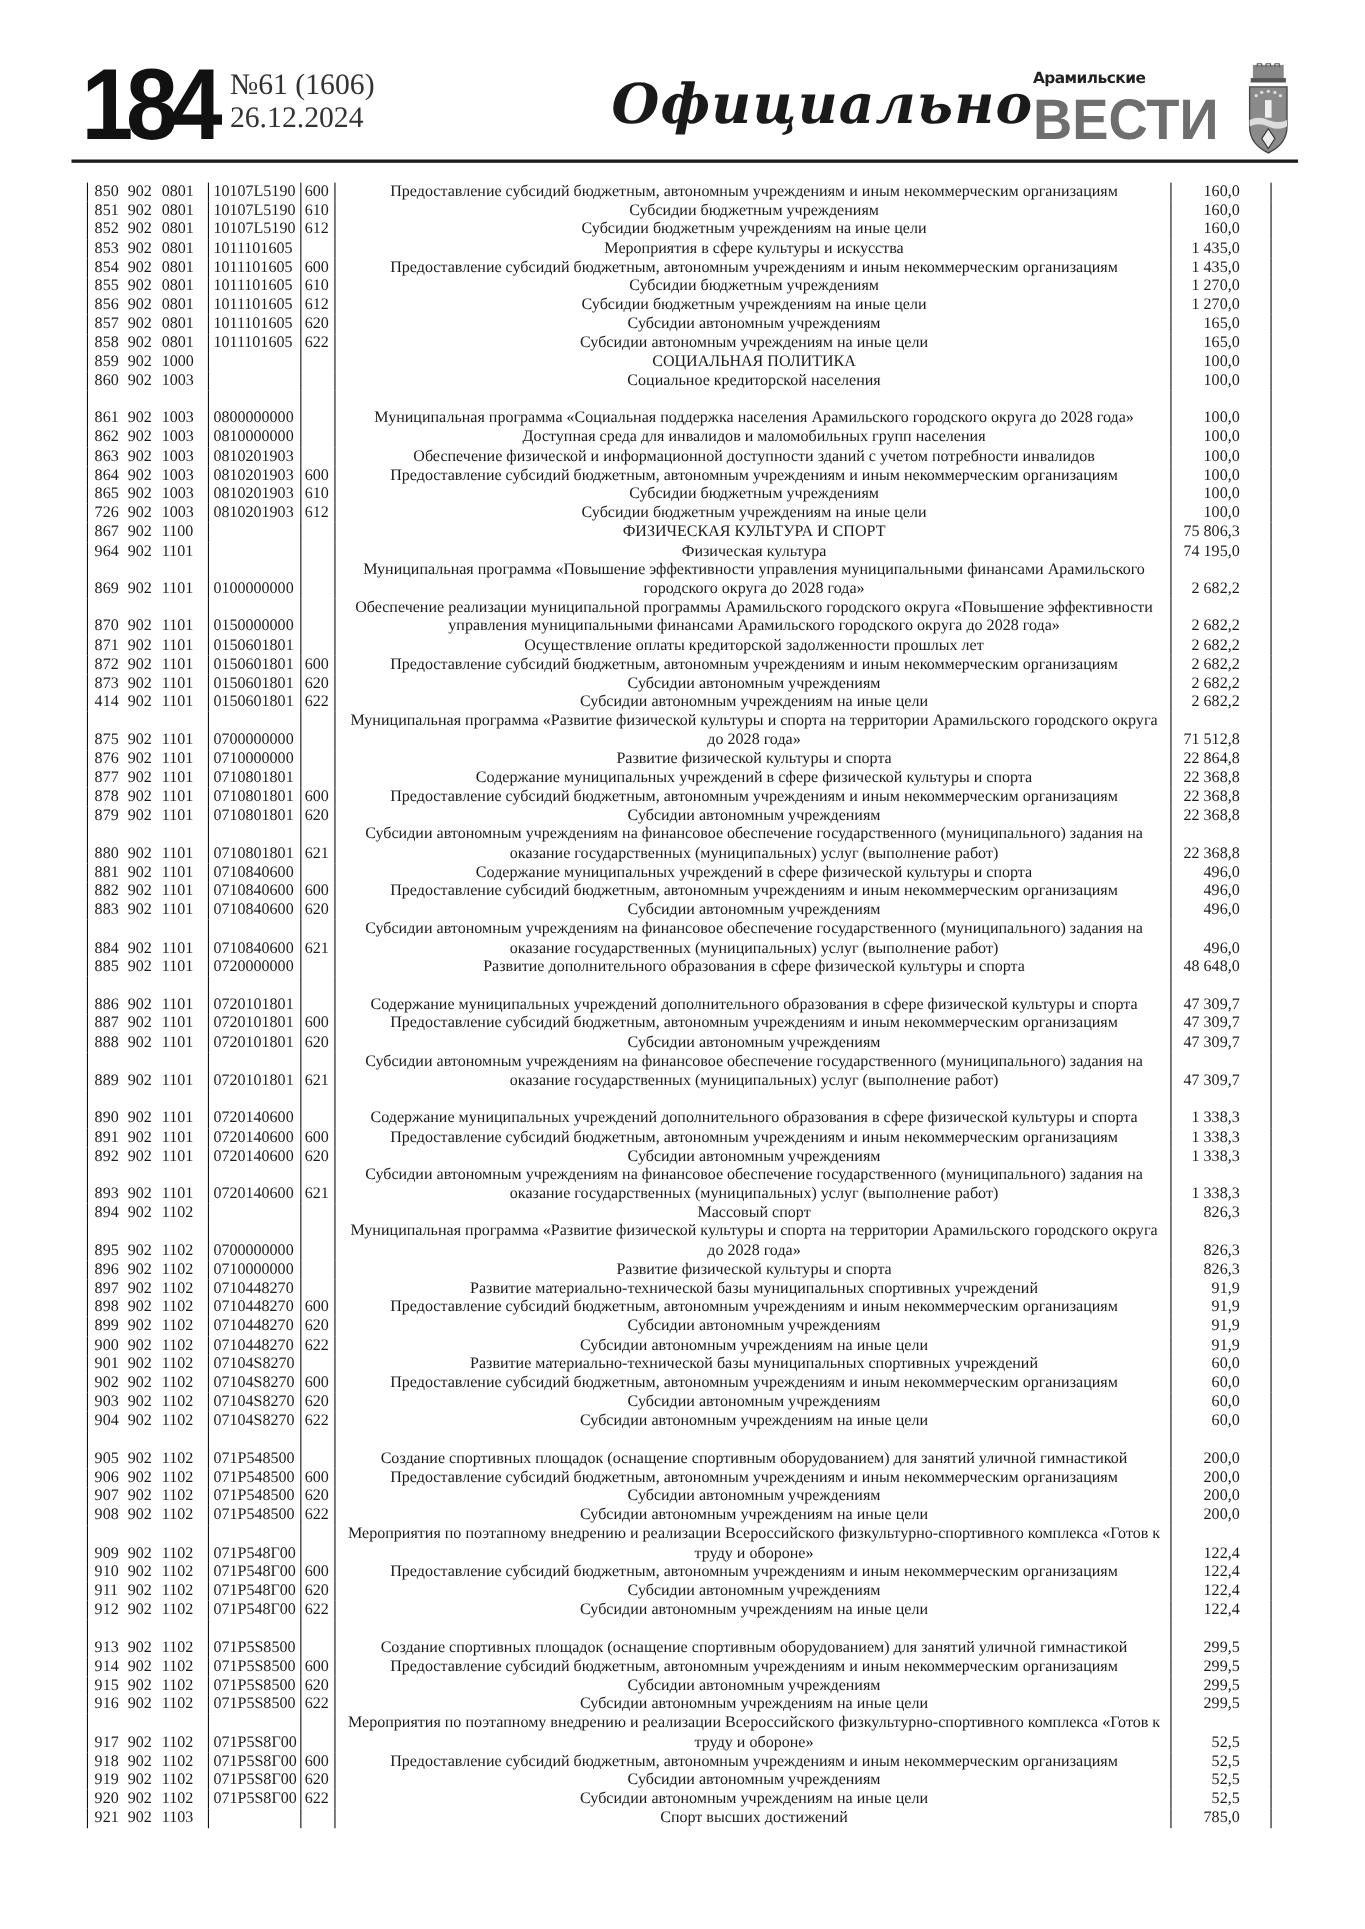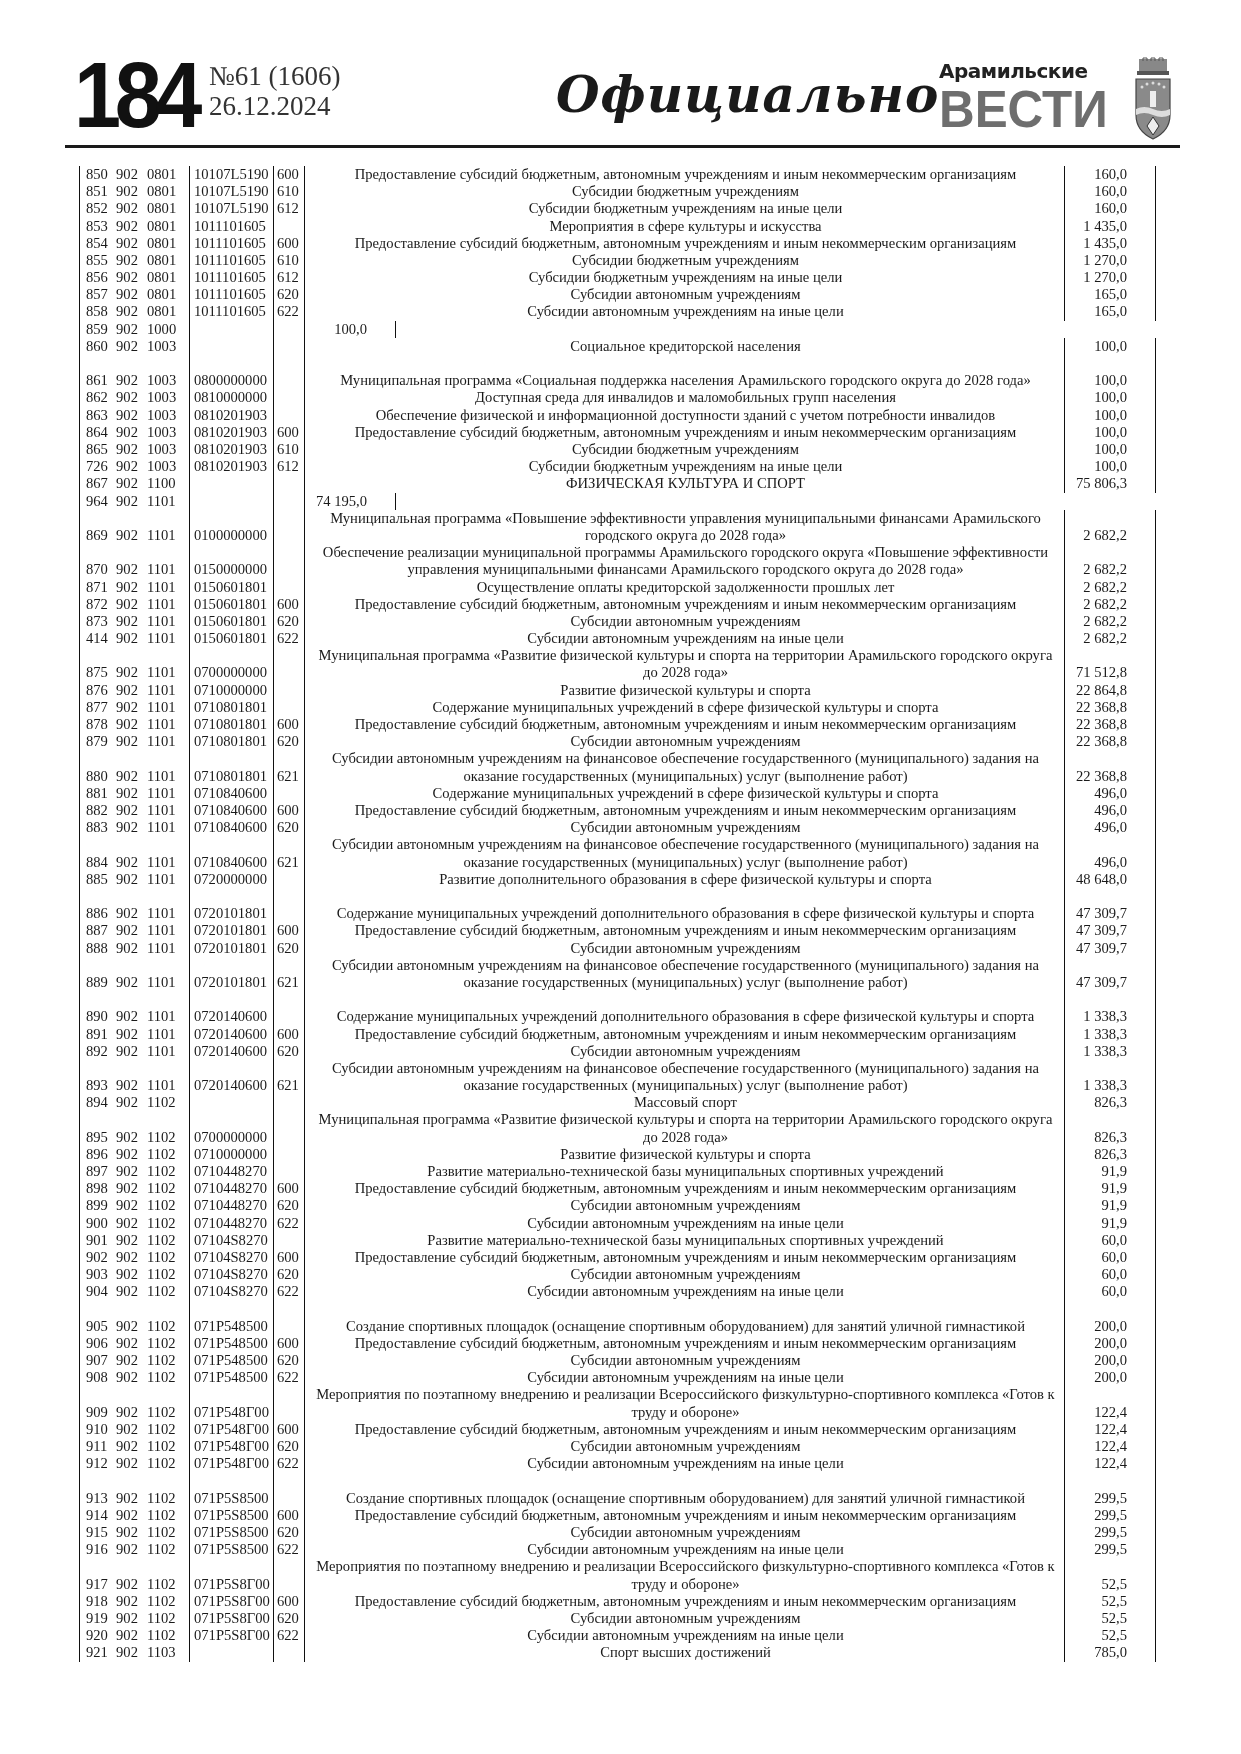--- a/index.html
+++ b/index.html
@@ -3,21 +3,21 @@
   <meta charset="utf-8">
   <style>
     html, body { margin:0; padding:0; background:#ffffff; }
     body { width:1241px; height:1754px; position:relative; overflow:hidden; color:#1a1a1a; }
     .masthead { position:absolute; left:64px; top:55px; width:1120px; height:92px; }
     .page-num { position:absolute; left:10px; top:-6px; font-family:"Liberation Sans", sans-serif; font-weight:bold; font-size:92px; letter-spacing:-7px; color:#111; line-height:92px; transform:scaleX(0.92); transform-origin:left top; }
     .issue { position:absolute; left:145px; top:6px; font-family:"Liberation Serif", serif; font-size:27px; line-height:30px; color:#333; }
     .issue div { white-space:nowrap; }
     .section-title { position:absolute; left:492px; top:10px; font-family:"DejaVu Serif", serif; font-style:italic; font-size:50px; color:#1a1a1a; letter-spacing:1px;font-weight:bold; }
     .logo { position:absolute; left:875px; top:4px; width:170px; }
-    .logo-top { font-family:"DejaVu Sans", sans-serif; font-size:20px; font-weight:bold; color:#222; line-height:24px; letter-spacing:-0.5px; }
+    .logo-top { font-family:"DejaVu Sans", sans-serif; font-size:14px; font-weight:bold; color:#222; line-height:24px; letter-spacing:-0.5px; }
     .logo-main { font-family:"Liberation Sans", sans-serif; font-weight:bold; font-size:52px; line-height:52px; color:#6e6e6e; letter-spacing:0px; transform:scaleX(0.95); transform-origin:left top; }
     .crest { position:absolute; left:1069px; top:2px; width:40px; height:86px; }
     .rule { position:absolute; left:65px; top:145px; width:1115px; height:3px; background:#1a1a1a; }
 
     .table { position:absolute; left:65px; top:166px; width:1115px; font-family:"Liberation Serif", serif; font-size:14.6px; line-height:17.2px;margin-left:14px; }
     .row { display:flex; }
     .c { box-sizing:border-box; }
     .c-n { width:28px; padding-left:6px; border-left:1.4px solid #111; display:flex; align-items:flex-end; }
     .c-g { width:40px; text-align:center; display:flex; align-items:flex-end; justify-content:center; }
     .c-s { width:42px; display:flex; align-items:flex-end; }
@@ -280,20 +280,23 @@
       </div>
       <div class="c c-s">
         <span>1000</span>
       </div>
       <div class="c c-t">
         <span></span>
       </div>
       <div class="c c-k">
         <span></span>
       </div>
+      <div class="c c-d">
+        <span>СОЦИАЛЬНАЯ ПОЛИТИКА</span>
+      </div>
       <div class="c c-v">
         <span>100,0</span>
       </div>
     </div>
     <div class="row r1">
       <div class="c c-n">
         <span>860</span>
       </div>
       <div class="c c-g">
         <span>902</span>
@@ -483,20 +486,23 @@
         <span>902</span>
       </div>
       <div class="c c-s">
         <span>1101</span>
       </div>
       <div class="c c-t">
         <span></span>
       </div>
       <div class="c c-k">
         <span></span>
+      </div>
+      <div class="c c-d">
+        <span>Физическая культура</span>
       </div>
       <div class="c c-v">
         <span>74 195,0</span>
       </div>
     </div>
     <div class="row r2">
       <div class="c c-n">
         <span>869</span>
       </div>
       <div class="c c-g">

